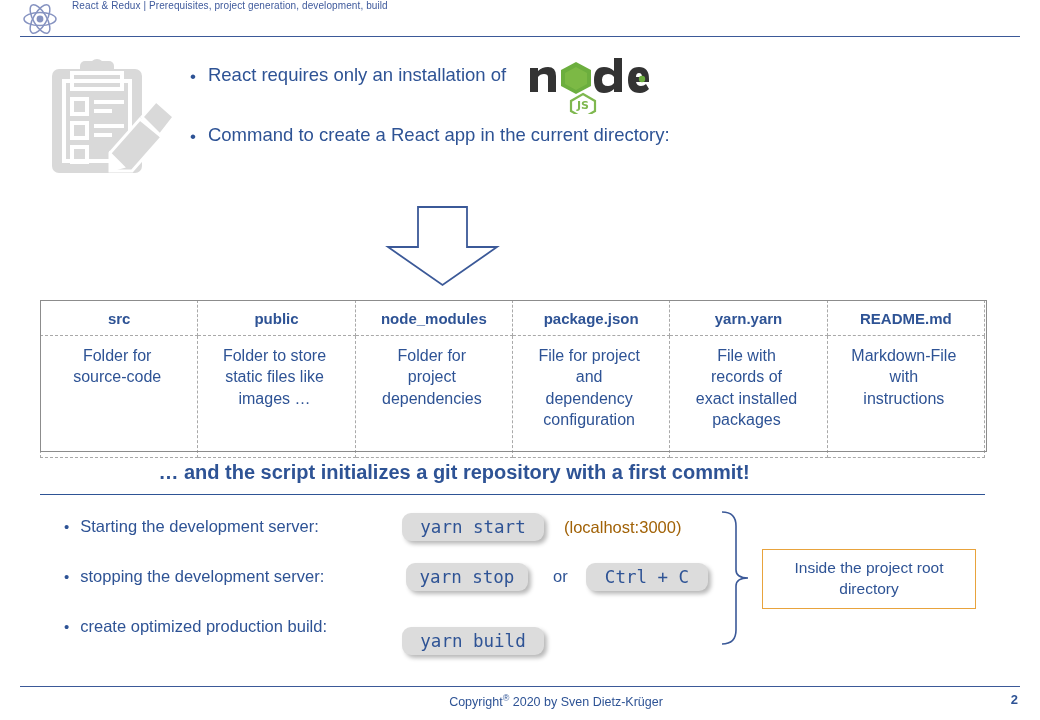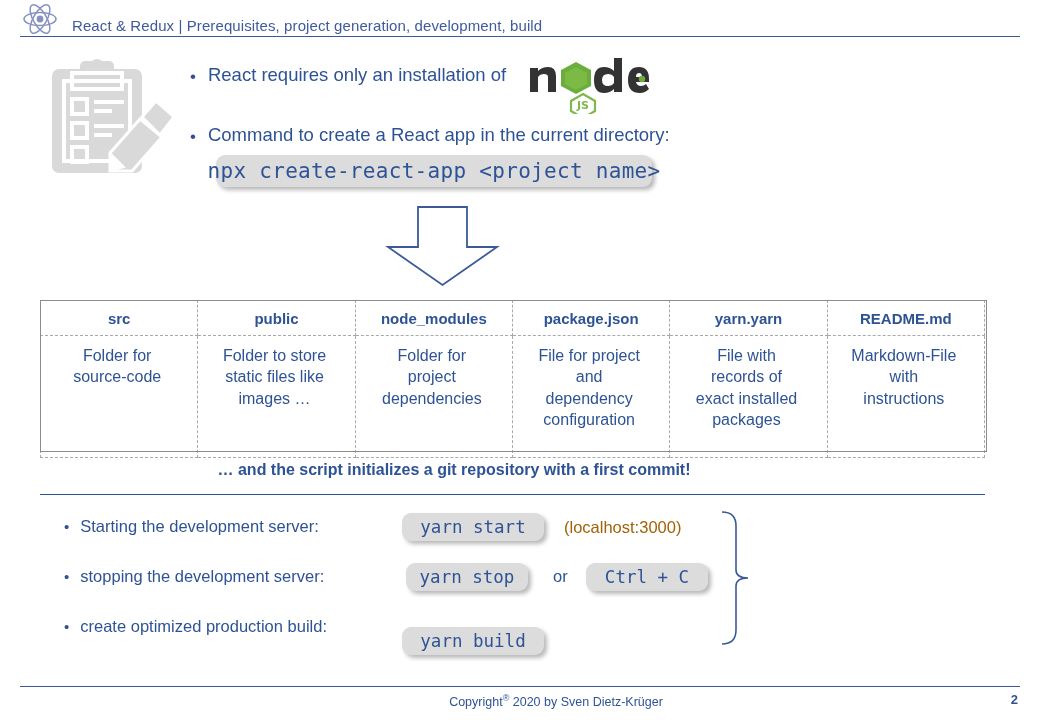--- a/index.html
+++ b/index.html
@@ -27,22 +27,22 @@
     left: 0; top: 0;
     width: 1040px; height: 40px;
   }
   .header-logo {
     position: absolute;
     left: 18px; top: 2px;
     width: 44px; height: 34px;
   }
   .header-title {
     position: absolute;
-    left: 72px; top: 17px;
-    font-size: 15px;
+    left: 72px; top: 0;
+    font-size: 10px;
     color: #3f5a9c;
     letter-spacing: 0.1px;
     white-space: nowrap;
   }
   .header-rule {
     position: absolute;
     left: 20px; top: 36px;
     width: 1000px; height: 0;
     border-top: 1.4px solid #3b5998;
   }
@@ -162,21 +162,21 @@
     width: 945px; height: 150px;
     border: 1px solid #8c8c8c;
     pointer-events: none;
   }
 
   .table-caption {
     position: absolute;
     left: 0; top: 461px;
     width: 908px;
     text-align: center;
-    font-size: 16px;
+    font-size: 20px;
     font-weight: bold;
     color: #2e5395;
   }
 
   .section-rule {
     position: absolute;
     left: 40px; top: 494px;
     width: 945px; height: 0;
     border-top: 1.6px solid #2e5395;
   }
@@ -332,21 +332,20 @@
       <polygon points="55,36 67,43 67,53 55,60 43,53 43,43" fill="none" stroke="#7fb84f" stroke-width="2.2"></polygon>
       <text x="55" y="51" font-family="DejaVu Sans, sans-serif" font-size="11" font-weight="bold" fill="#7fb84f" text-anchor="middle">JS</text>
     </svg>
   </span>
 
   <div class="bullet-row" id="b2">
     <span class="bullet-dot">•</span>
     <span class="bullet-text">Command to create a React app in the current directory:</span>
   </div>
 
-  <div class="code-chip" id="chip-npx">npx create-react-app &lt;project name&gt;</div>
 
   <span class="down-arrow">
     <svg viewBox="0 0 115 82" width="115" height="82">
       <polygon points="33,2 82,2 82,42 112,42 57.5,80 3,42 33,42" fill="#ffffff" stroke="#3b5998" stroke-width="1.8"></polygon>
     </svg>
   </span>
 
   <table class="folder-table">
     <thead>
       <tr>
@@ -395,18 +394,19 @@
     <span class="lb-text">create optimized production build:</span>
   </div>
   <div class="code-chip" id="chip-build">yarn build</div>
 
   <span class="curly-brace">
     <svg viewBox="0 0 34 140" width="34" height="140">
       <path d="M4 4 Q18 4 18 18 L18 62 Q18 70 30 70 Q18 70 18 78 L18 122 Q18 136 4 136" fill="none" stroke="#3b5998" stroke-width="1.6"></path>
     </svg>
   </span>
 
+  <div class="callout-box">Inside the project root directory</div>
 
   <div class="footer-rule"></div>
   <div class="footer-copy"><span>Copyright</span><sup>®</sup><span> 2020  by Sven  Dietz-Krüger</span></div>
   <div class="footer-page">2</div>
 
 </div>
 
 </body></html>

